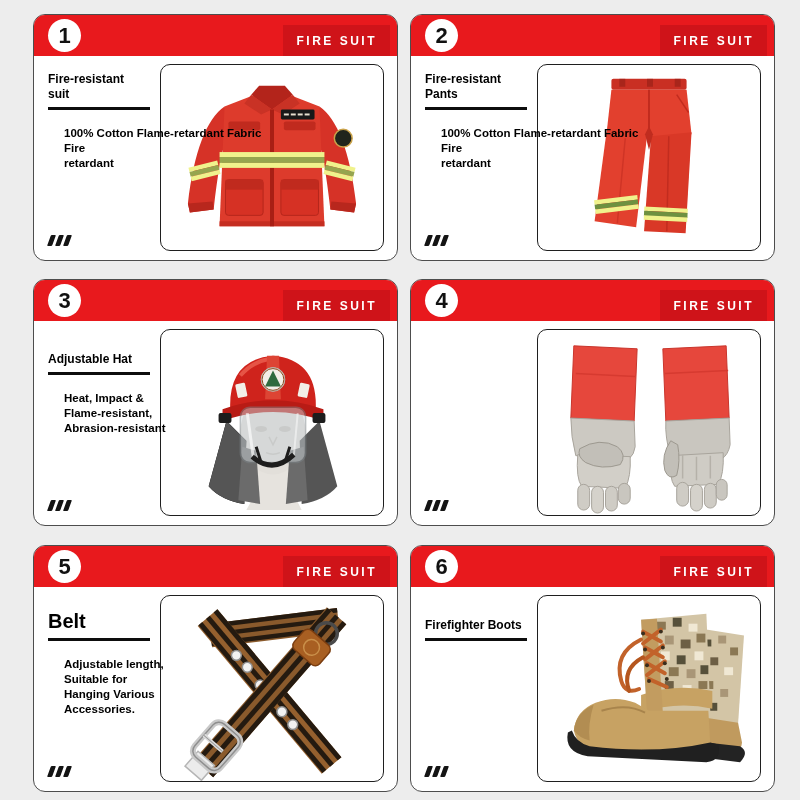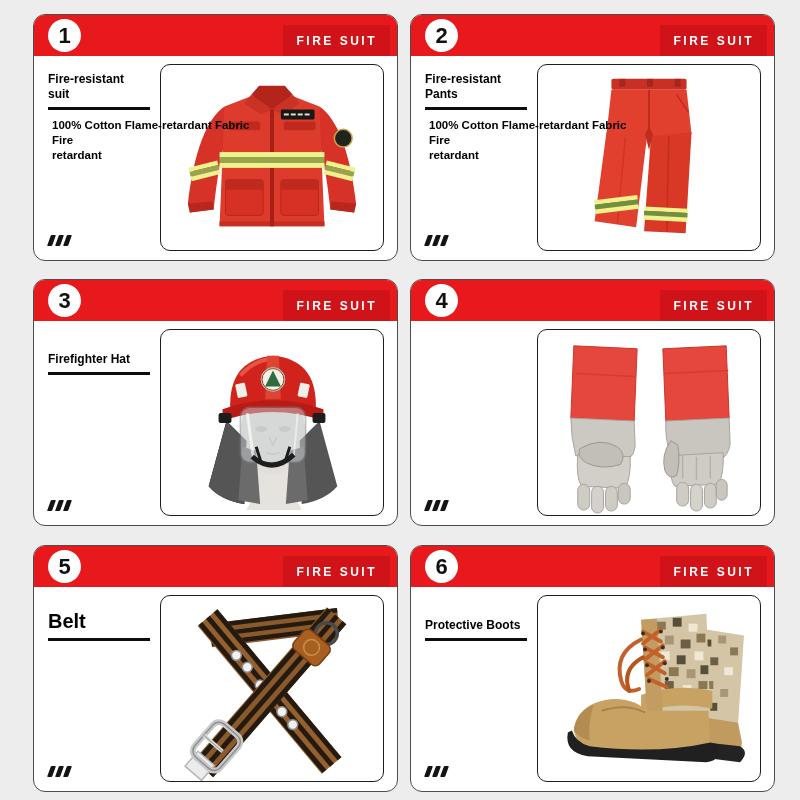--- a/index.html
+++ b/index.html
@@ -31,21 +31,21 @@
     display:flex;align-items:center;white-space:nowrap;margin-left:32px;
   }
   .body{position:relative;height:203px;}
   .text{position:absolute;left:14px;top:51px;z-index:2;}
   .title{
     position:absolute;left:0;bottom:100%;margin:16px 0 5px;
     font-size:12px;line-height:15px;font-weight:bold;color:#000;white-space:pre;
   }
   .title.big{font-size:20px;line-height:24px;}
   .rule{width:102px;height:3px;background:#0d0d0d;margin:0 0 8px;}
-  .desc{margin:4px;font-size:11.5px;line-height:15px;font-weight:bold;color:#000;white-space:pre;}
+  .desc{margin:16px;font-size:11.5px;line-height:15px;font-weight:bold;color:#000;white-space:pre;}
   .frame{
     position:absolute;left:126px;top:8px;width:224px;height:187px;margin:0;
     background:#fff;border:1.5px solid #1f1f1f;border-radius:10px;
     box-sizing:border-box;overflow:hidden;z-index:1;
   }
   .frame svg{width:100%;height:100%;display:block;}
   .ticks{position:absolute;left:15px;bottom:13px;display:flex;gap:3.5px;transform:skewX(-20deg);}
   .ticks i{width:4.5px;height:11px;background:#141414;border-radius:1px;display:block;}
 </style>
 </head>
@@ -160,22 +160,25 @@
   </div>
 </section>
 
 <section class="card pos-3">
   <header class="banner">
     <span class="num">3</span>
     <span class="fs-label">FIRE SUIT</span>
   </header>
   <div class="body">
     <div class="text">
-      <h3 class="title">Firefighter Hat</h3>
-      <div class="rule"></div>
+      <h3 class="title">Adjustable Hat</h3>
+      <div class="rule"></div>
+      <p class="desc">Heat, Impact &amp;
+Flame-resistant,
+Abrasion-resistant</p>
     </div>
     <div class="ticks">
         <i></i>
         <i></i>
         <i></i>
       </div>
     <figure class="frame">
       <svg viewBox="0 0 224 187">
         <path d="M96,140 Q96,168 86,182 L142,182 Q132,166 132,140 Z" fill="#e6e3de"></path>
         <ellipse cx="113" cy="104" rx="33" ry="42" fill="#e2dfda"></ellipse>
@@ -248,20 +251,24 @@
 
 <section class="card pos-5">
   <header class="banner">
     <span class="num">5</span>
     <span class="fs-label">FIRE SUIT</span>
   </header>
   <div class="body">
     <div class="text">
       <h3 class="title big">Belt</h3>
       <div class="rule"></div>
+      <p class="desc">Adjustable length,
+Suitable for
+Hanging Various
+Accessories.</p>
     </div>
     <div class="ticks">
         <i></i>
         <i></i>
         <i></i>
       </div>
     <figure class="frame">
       <svg viewBox="0 0 224 187">
         <g transform="translate(50,40) rotate(-7)">
           <rect x="0" y="-12" width="130" height="24" fill="#8a5a2c"></rect>
@@ -303,21 +310,21 @@
   </div>
 </section>
 
 <section class="card pos-6">
   <header class="banner">
     <span class="num">6</span>
     <span class="fs-label">FIRE SUIT</span>
   </header>
   <div class="body">
     <div class="text">
-      <h3 class="title">Protective Boots</h3>
+      <h3 class="title">Firefighter Boots</h3>
       <div class="rule"></div>
     </div>
     <div class="ticks">
         <i></i>
         <i></i>
         <i></i>
       </div>
     <figure class="frame">
       <svg viewBox="0 0 224 187">
         <path d="M146,30 L208,40 L202,130 L150,122 Z" fill="#d3c5a6"></path>

